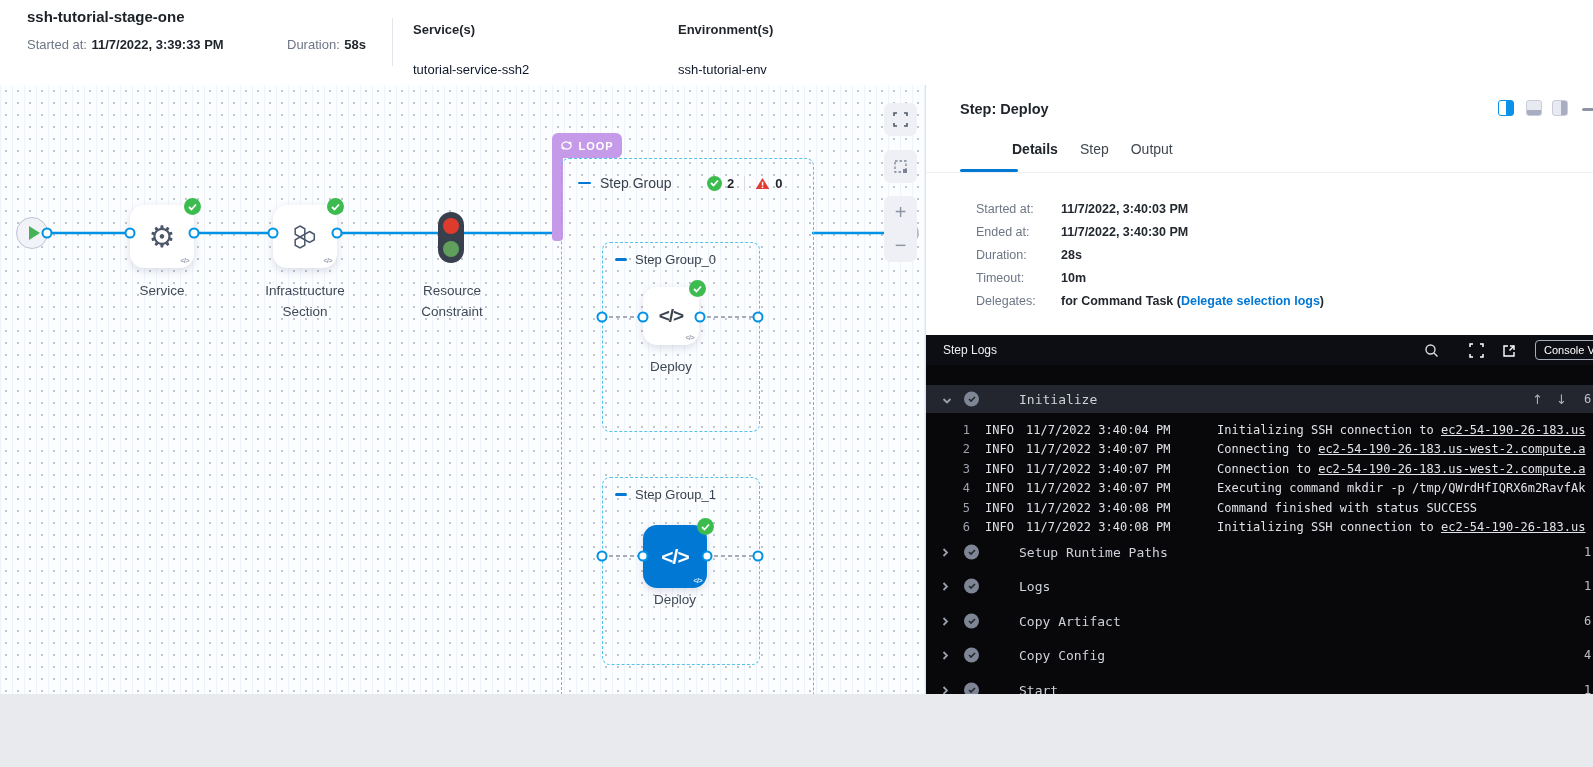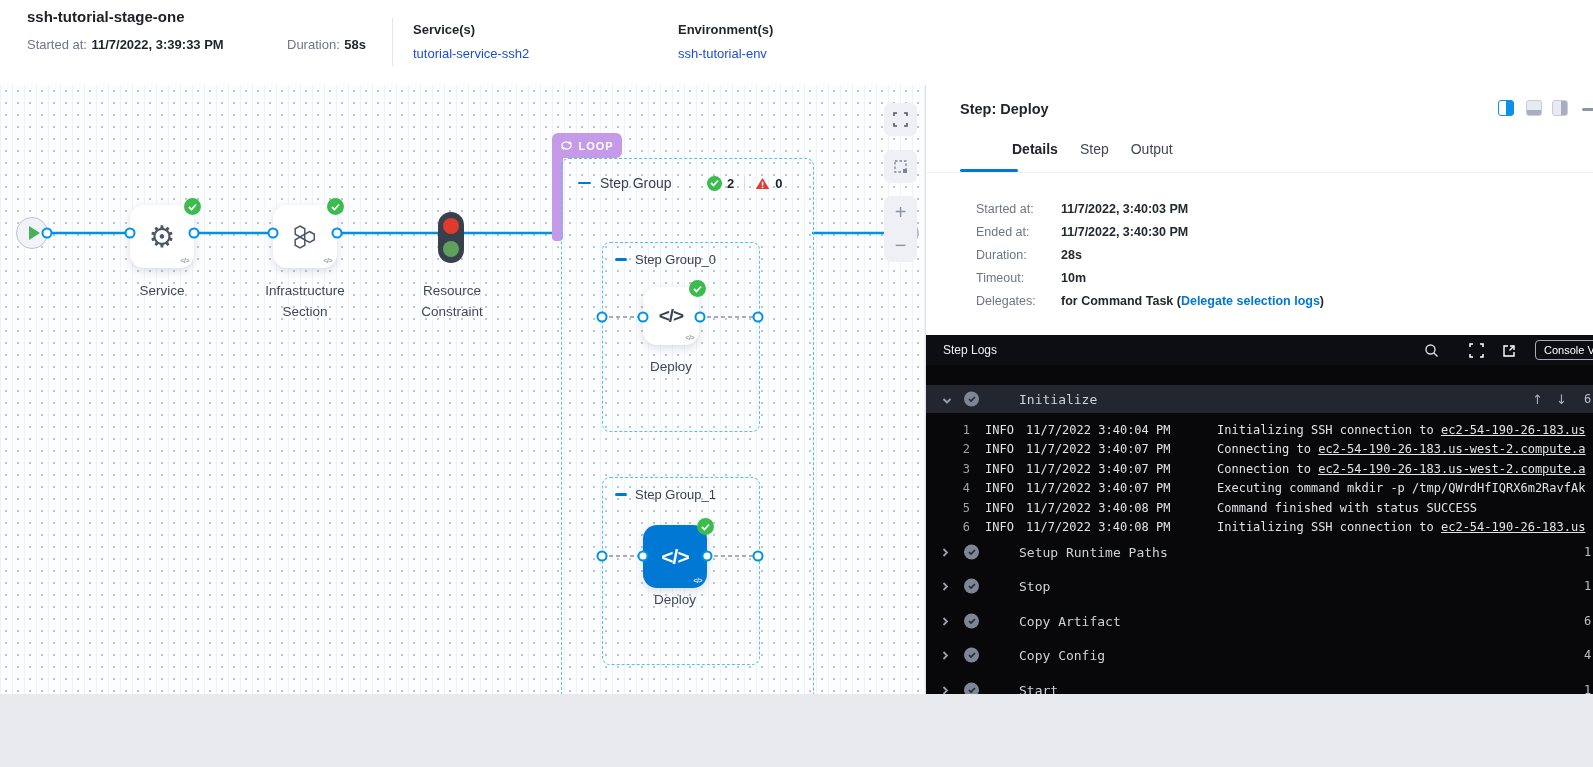--- a/index.html
+++ b/index.html
@@ -5,22 +5,22 @@
   html,body{margin:0;padding:0;background:#e9eaee;}
   #screen{position:relative;width:1593px;height:694px;background:#fff;overflow:hidden;
     font-family:"Liberation Sans",sans-serif;color:#1f242b;}
   .abs{position:absolute;}
 
   
   #exec-header{position:absolute;left:0;top:0;width:1593px;height:85px;background:#fff;border-bottom:1px solid #eef0f4;}
   .h-title{font-size:15px;font-weight:700;color:#1c2127;}
   .h-label{font-size:13px;color:#6d7684;}
   .h-value{font-size:13px;color:#1f242b;font-weight:600;}
-  .h-sec-label{font-size:13px;font-weight:600;color:#1f242b;margin-bottom:7px;}
-  .h-link{font-size:13px;color:#1d4ed8;text-decoration:none;cursor:pointer;}
+  .h-sec-label{font-size:13px;font-weight:600;color:#1f242b;margin-bottom:23px;}
+  .h-link{font-size:13px;color:#0f172a;text-decoration:none;cursor:pointer;}
   .h-divider{width:1px;height:48px;background:#e3e5ec;}
 
   
   #canvas{position:absolute;left:0;top:85px;width:925px;height:682px;overflow:hidden;
     background-color:#fcfdff;
     background-image:
       linear-gradient(to right, rgba(150,180,220,.13) 1px, transparent 1px),
       radial-gradient(circle, rgba(130,140,160,.5) 0.8px, transparent 1.2px);
     background-size:12px 12px,12px 12px;}
   #edge-layer,#circle-layer{position:absolute;left:0;top:0;pointer-events:none;}
@@ -392,21 +392,21 @@
       </div>
       <div class="log-sec" style="top:236px;">
         <span class="sec-chev"><svg width="7" height="10">
               <polyline points="1.5,1.5 5,5 1.5,8.5" stroke="#9aa0ab" stroke-width="1.8" fill="none"></polyline>
             </svg></span>
         <span class="ccirc">
             <svg width="8" height="7">
               <polyline points="1,3.5 3,5.5 7,1.5" stroke="#23262e" stroke-width="1.6" fill="none"></polyline>
             </svg>
           </span>
-        <span class="sec-name">Stop</span>
+        <span class="sec-name">Logs</span>
         <span class="sec-count">1</span>
       </div>
       <div class="log-sec" style="top:271px;">
         <span class="sec-chev"><svg width="7" height="10">
               <polyline points="1.5,1.5 5,5 1.5,8.5" stroke="#9aa0ab" stroke-width="1.8" fill="none"></polyline>
             </svg></span>
         <span class="ccirc">
             <svg width="8" height="7">
               <polyline points="1,3.5 3,5.5 7,1.5" stroke="#23262e" stroke-width="1.6" fill="none"></polyline>
             </svg>

